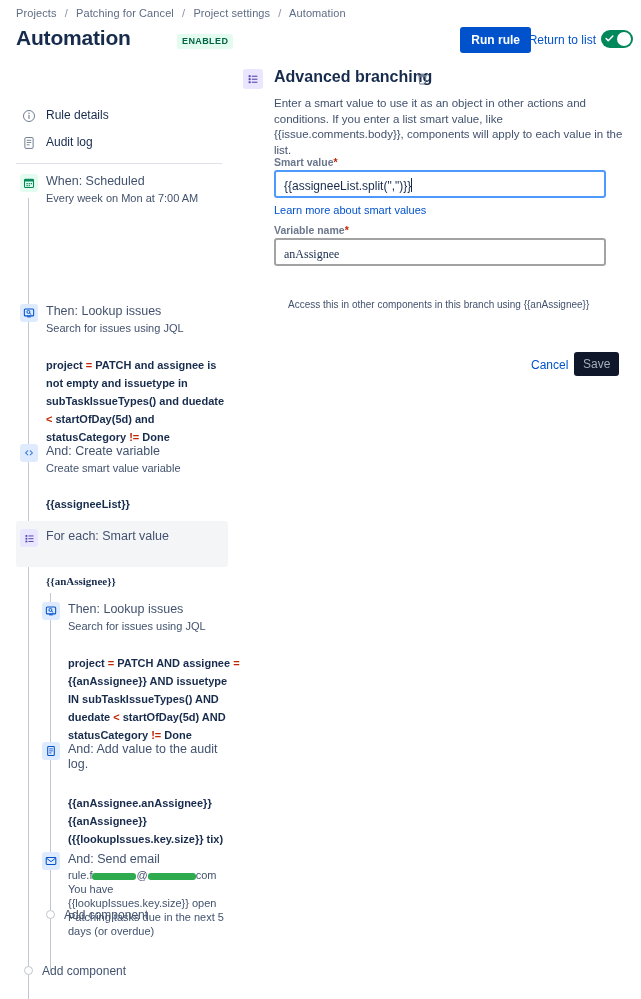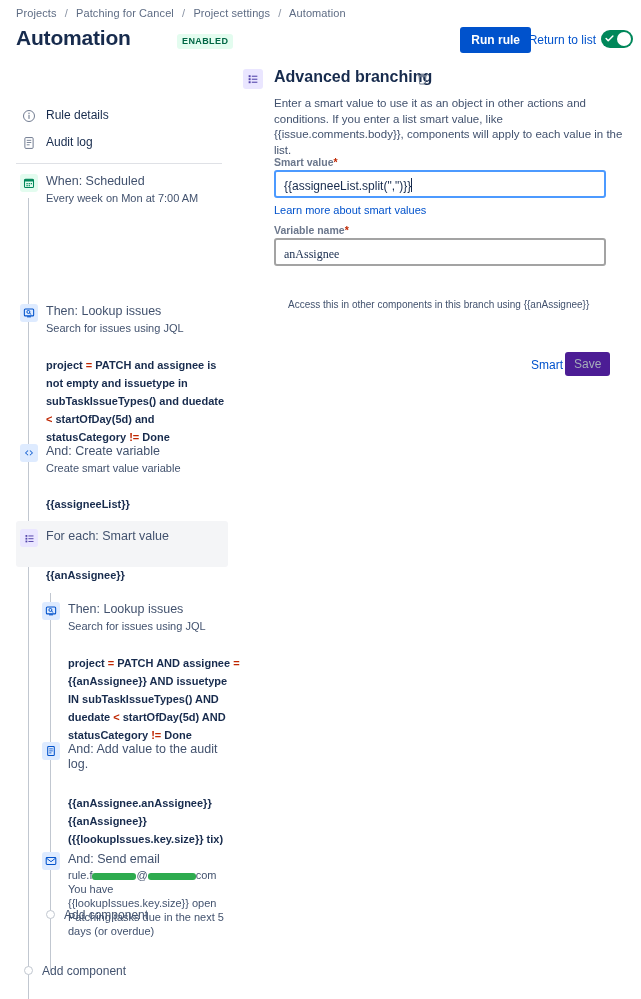--- a/index.html
+++ b/index.html
@@ -304,25 +304,25 @@
     font-size: 12px;
     font-weight: 500;
     color: #0052cc;
     background: none; border: none;
     font-family: "Liberation Sans", sans-serif;
     cursor: pointer;
     padding: 4px 6px;
   }
   .btn-save {
     position: absolute;
-    left: 325px; top: 294px;
+    left: 334px; top: 294px;
     font-size: 12px;
     font-weight: 500;
     color: #a5adba;
-    background: #4c1d95;
+    background: #0f172a;
     border: none;
     border-radius: 3px;
     font-family: "Liberation Sans", sans-serif;
     padding: 5px 9px;
     cursor: default;
   }
 </style>
 </head>
 <body>
 
@@ -423,21 +423,21 @@
       <svg width="11" height="11" viewBox="0 0 16 16">
         <rect x="2.2" y="3" width="2.6" height="2.6" fill="#5243aa"></rect>
         <rect x="2.2" y="7" width="2.6" height="2.6" fill="#5243aa"></rect>
         <rect x="2.2" y="11" width="2.6" height="2.6" fill="#5243aa"></rect>
         <rect x="6.4" y="3.6" width="7.4" height="1.4" fill="#5243aa"></rect>
         <rect x="6.4" y="7.6" width="7.4" height="1.4" fill="#5243aa"></rect>
         <rect x="6.4" y="11.6" width="7.4" height="1.4" fill="#5243aa"></rect>
       </svg>
     </div>
     <div class="c-title">For each: Smart value</div>
-    <div class="c-strong" style="top:17px;">{{anAssignee}}</div>
+    <div class="c-strong" style="top:23px;font-family:Liberation Serif, serif;">{{anAssignee}}</div>
   </div>
 
   <div class="comp" style="left:42px; top:544px;">
     <div class="ico-box ico-blue">
       <svg width="12" height="12" viewBox="0 0 16 16">
         <rect x="1.8" y="2.6" width="12.4" height="9.2" rx="1.3" fill="none" stroke="#0052cc" stroke-width="1.4"></rect>
         <rect x="5.4" y="12.4" width="5.2" height="1.4" fill="#0052cc"></rect>
         <circle cx="7.2" cy="6.6" r="2" fill="none" stroke="#0052cc" stroke-width="1.3"></circle>
         <line x1="8.7" y1="8.1" x2="10.6" y2="9.7" stroke="#0052cc" stroke-width="1.3" stroke-linecap="round"></line>
       </svg>
@@ -516,16 +516,16 @@
     <span>{{assigneeList.split(",")}}</span><span class="caret" style="position:relative; display:inline-block; top:2px;"></span>
   </div>
   <a class="help-link" style="top:146px;">Learn more about smart values</a>
 
   <div class="fld-label" style="top:166px;">
     <span>Variable name</span><span class="req">*</span>
   </div>
   <div class="fld-input fld-plain" style="top:180px;">anAssignee</div>
   <div class="help-text" style="top:213px;">Access this in other components in this branch using {{anAssignee}}</div>
 
-  <button class="btn-cancel">Smart</button>
+  <button class="btn-cancel">Cancel</button>
   <button class="btn-save">Save</button>
 
 </div>
 
 </body></html>

